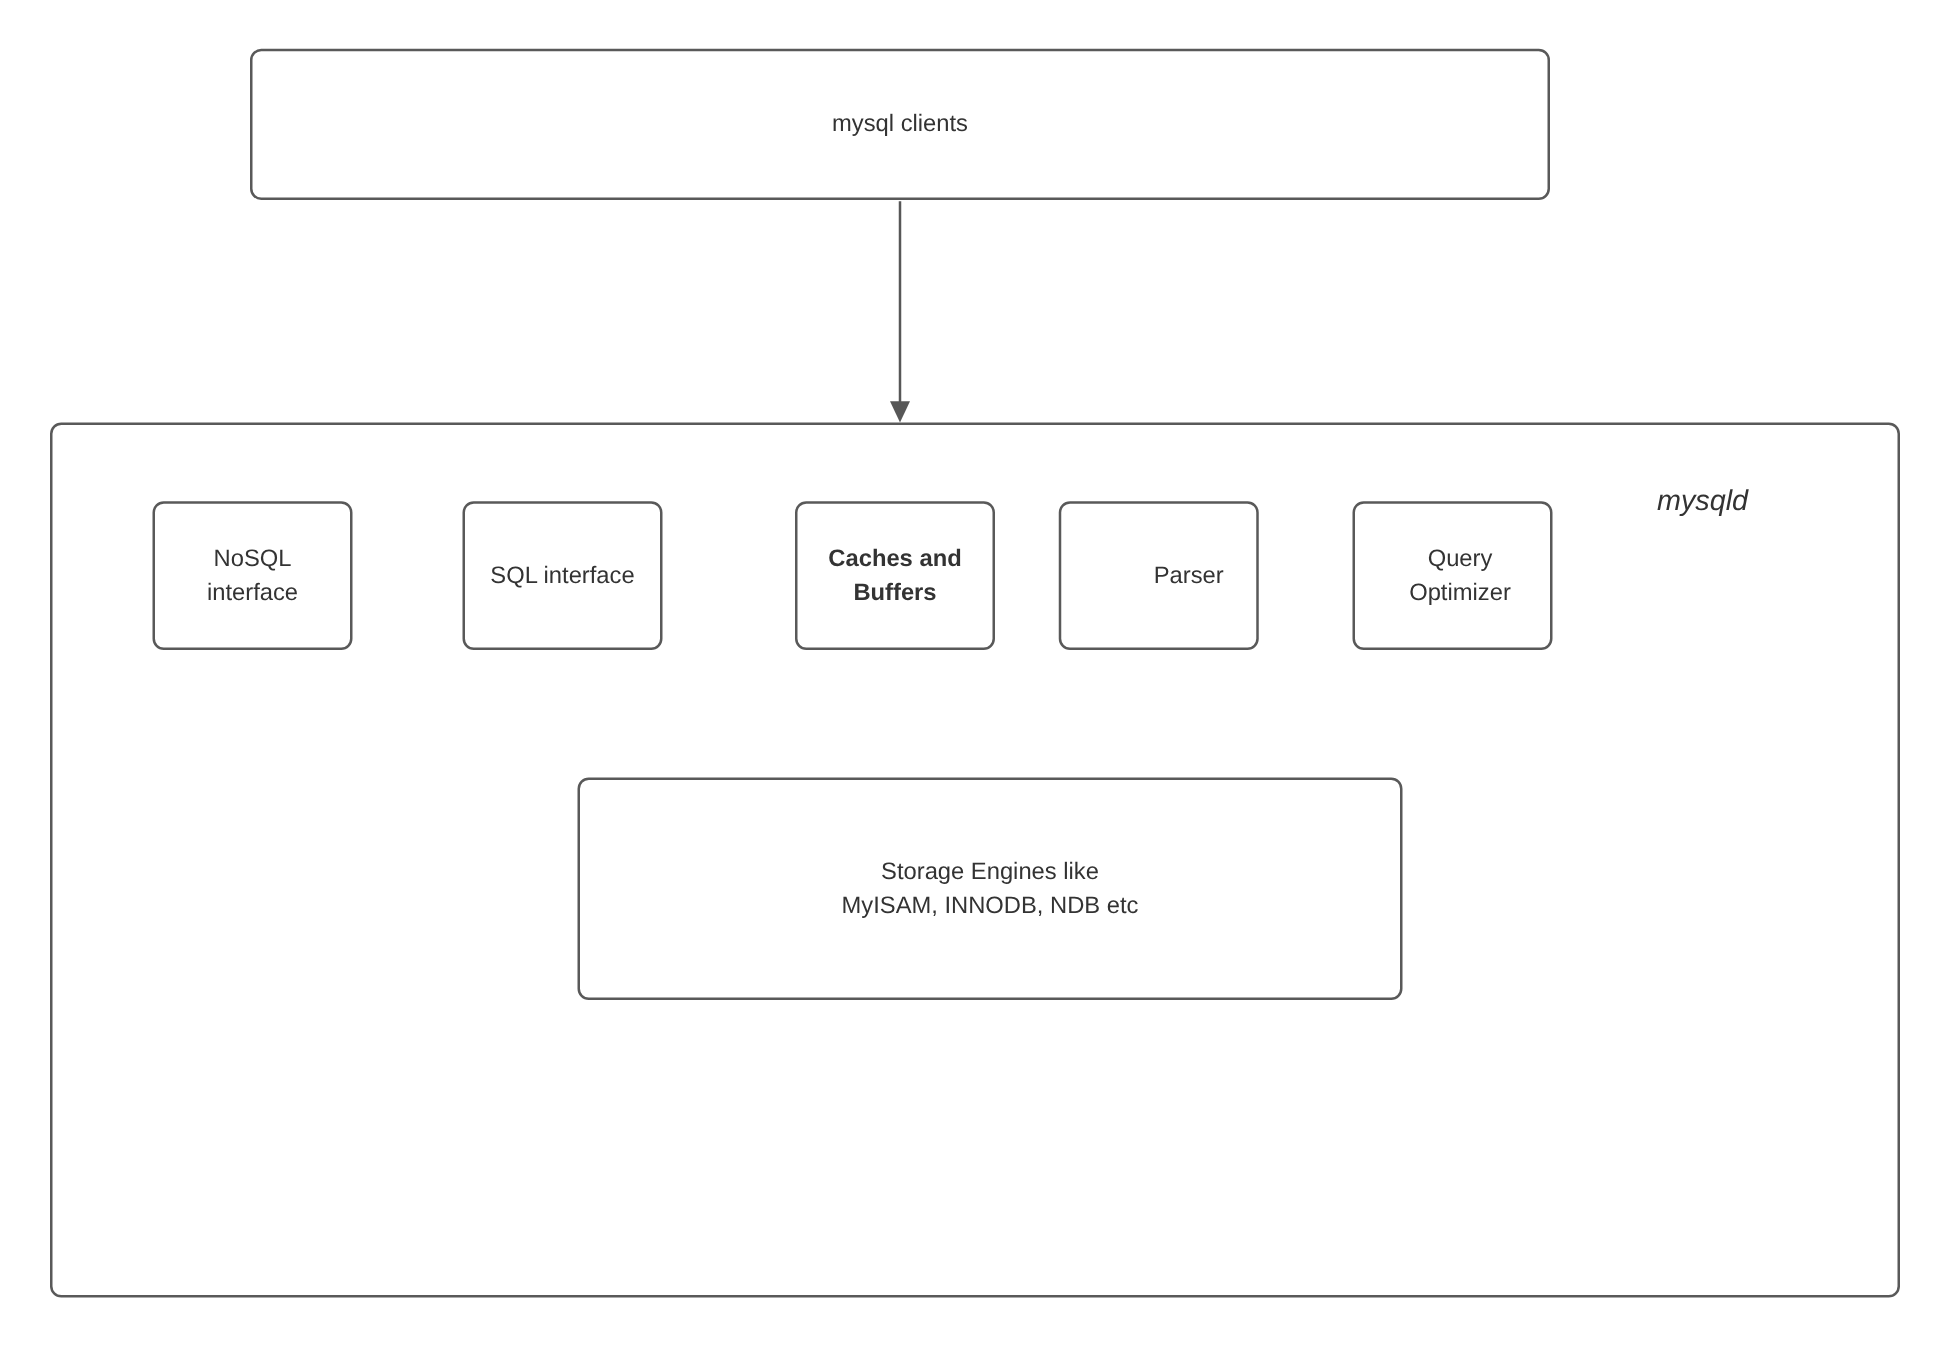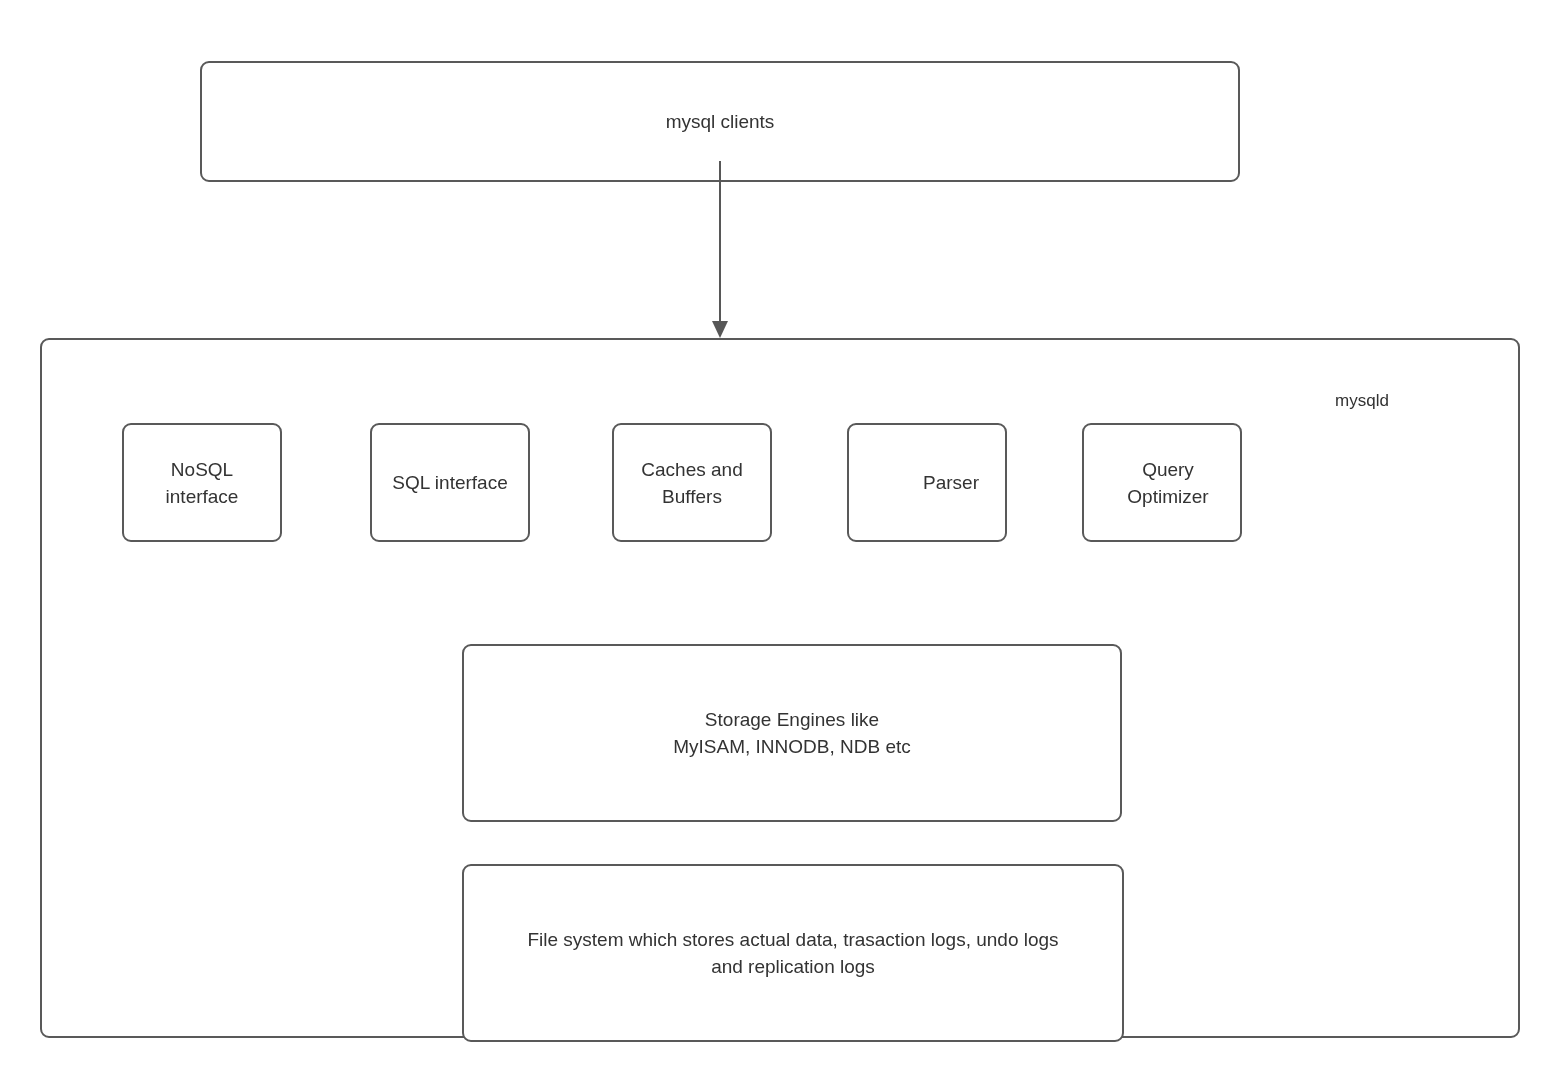--- a/index.html
+++ b/index.html
@@ -23,21 +23,20 @@
     border-radius: 9px;
     background: #ffffff;
     display: flex;
     flex-direction: column;
     align-items: center;
     justify-content: center;
     text-align: center;
     font-size: 19px;
     line-height: 27px;
     color: #333333;
-    margin-top: 22px;
   }
   .node span { display: block; }
 
   
   .clients-box { left: 200px; top: 39px; width: 1040px; height: 121px; }
 
   
   .arrow {
     position: absolute;
     left: 705px; top: 161px;
@@ -65,30 +64,31 @@
     width: 1480px; height: 700px;
     border: 2px solid #595959;
     border-radius: 9px;
     background: #ffffff;
   }
   .mysqld-label {
     position: absolute;
     left: 1245px; top: 47px;
     width: 150px;
     text-align: center;
-    font-size: 17px;
+    font-size: 23px;
     line-height: 27px;
     color: #333333;
+    font-style: italic;
   }
 
   
   .component { top: 61px; width: 160px; height: 119px; }
   .c-nosql  { left: 80px; }
   .c-sql    { left: 328px; justify-content: center; }
-  .c-caches { left: 570px; }
+  .c-caches { left: 594px; font-weight: bold; }
   .c-parser { left: 805px; padding-left: 48px; }
   .c-query  { left: 1040px; padding-left: 12px; }
 
   
   .storage-box    { left: 420px; top: 282px; width: 660px; height: 178px; }
   .filesystem-box { left: 420px; top: 502px; width: 662px; height: 178px; }
 </style>
 </head>
 <body>
 
@@ -130,20 +130,16 @@
     <div class="node component c-query">
       <span>Query</span>
       <span>Optimizer</span>
     </div>
 
     <div class="node storage-box">
       <span>Storage Engines like</span>
       <span>MyISAM, INNODB, NDB etc</span>
     </div>
 
-    <div class="node filesystem-box">
-      <span>File system which stores actual data, trasaction logs, undo logs</span>
-      <span>and replication logs</span>
-    </div>
 
   </div>
 
 </div>
 
 </body></html>

